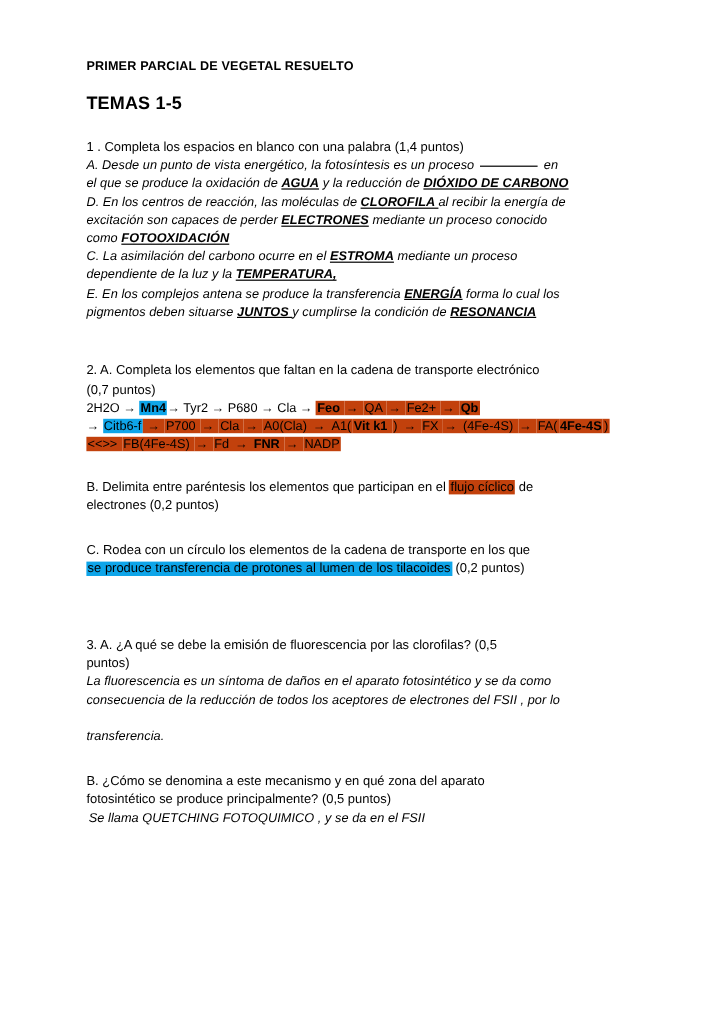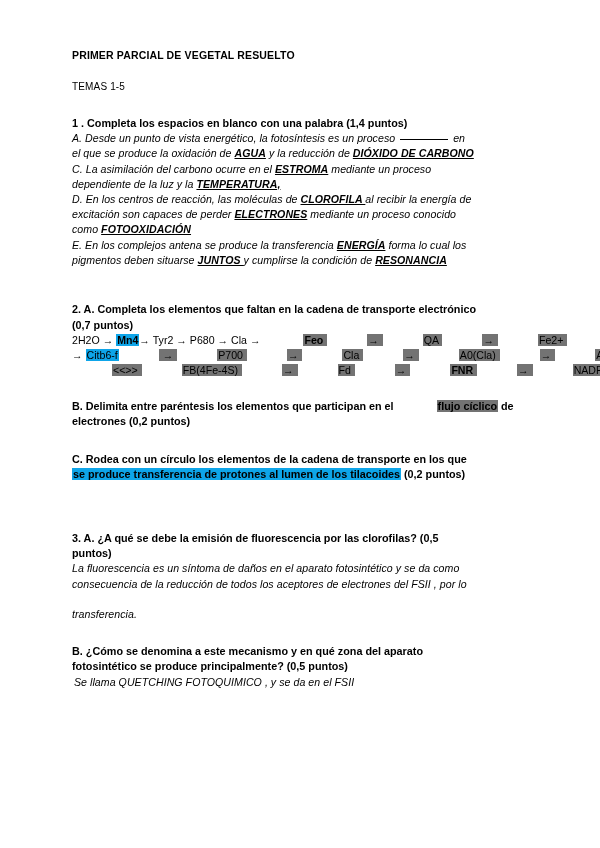--- a/index.html
+++ b/index.html
@@ -24,29 +24,29 @@
     border-radius: 17px;
   }
   .doc-title {
     font-size: 10.5px;
     font-weight: bold;
     letter-spacing: 0.15px;
     margin: 0 0 0 0;
     line-height: 14px;
   }
   .temas {
-    font-size: 10px;
-    font-weight: normal;
+    font-size: 15px;
+    font-weight: bold;
     letter-spacing: 0.15px;
     margin: 18px 0 0 0;
     line-height: 14px;
   }
   .q-head {
     font-size: 10.8px;
-    font-weight: bold;
+    font-weight: normal;
     line-height: 15.2px;
     margin: 0;
   }
   .body-text {
     font-size: 10.6px;
     line-height: 15.2px;
     margin: 0;
     letter-spacing: 0.05px;
     font-style: italic;
   }
@@ -63,23 +63,22 @@
     border-bottom: 1.4px solid #000;
     vertical-align: 2px;
     margin: 0 2px;
   }
 
   .hl-red {
     background-color: #0ea5e9;
     padding: 0 1px;
   }
   .hl-cyan {
-    background-color: #737373;
+    background-color: #c2410c;
     padding: 0 1px;
-    margin-left: 40px;
   }
 
   .chain {
     font-size: 10.6px;
     line-height: 14.6px;
     margin: 0;
     white-space: nowrap;
   }
   .arrow { letter-spacing: 0; }
 
@@ -98,28 +97,28 @@
 
   <div class="q-head">1 . Completa los espacios en blanco con una palabra (1,4 puntos)</div>
 
   <div class="body-text">
     <span>A. Desde un punto de vista energético, la fotosíntesis es un proceso </span><span class="blank"></span><span> en</span><br>
     <span>el que se produce la oxidación de </span><span class="bu">AGUA</span><span> y la reducción de </span><span class="bu">DIÓXIDO DE CARBONO</span>
   </div>
 
 
   <div class="body-text">
-    <span>C. La asimilación del carbono ocurre en el </span><span class="bu">ESTROMA</span><span> mediante un proceso</span><br>
-    <span>dependiente de la luz y la </span><span class="bu">TEMPERATURA,</span>
+    <span>D. En los centros de reacción, las moléculas de </span><span class="bu">CLOROFILA </span><span>al recibir la energía de</span><br>
+    <span>excitación son capaces de perder </span><span class="bu">ELECTRONES</span><span> mediante un proceso conocido</span><br>
+    <span>como </span><span class="bu">FOTOOXIDACIÓN</span>
   </div>
 
   <div class="body-text">
-    <span>D. En los centros de reacción, las moléculas de </span><span class="bu">CLOROFILA </span><span>al recibir la energía de</span><br>
-    <span>excitación son capaces de perder </span><span class="bu">ELECTRONES</span><span> mediante un proceso conocido</span><br>
-    <span>como </span><span class="bu">FOTOOXIDACIÓN</span>
+    <span>C. La asimilación del carbono ocurre en el </span><span class="bu">ESTROMA</span><span> mediante un proceso</span><br>
+    <span>dependiente de la luz y la </span><span class="bu">TEMPERATURA,</span>
   </div>
 
   <div class="body-text">
     <span>E. En los complejos antena se produce la transferencia </span><span class="bu">ENERGÍA</span><span> forma lo cual los</span><br>
     <span>pigmentos deben situarse </span><span class="bu">JUNTOS </span><span>y cumplirse la condición de </span><span class="bu">RESONANCIA</span>
   </div>
 
   <div class="gap-xl"></div>
 
   <div class="q-head sec2-head">2. A. Completa los elementos que faltan en la cadena de transporte electrónico</div>

